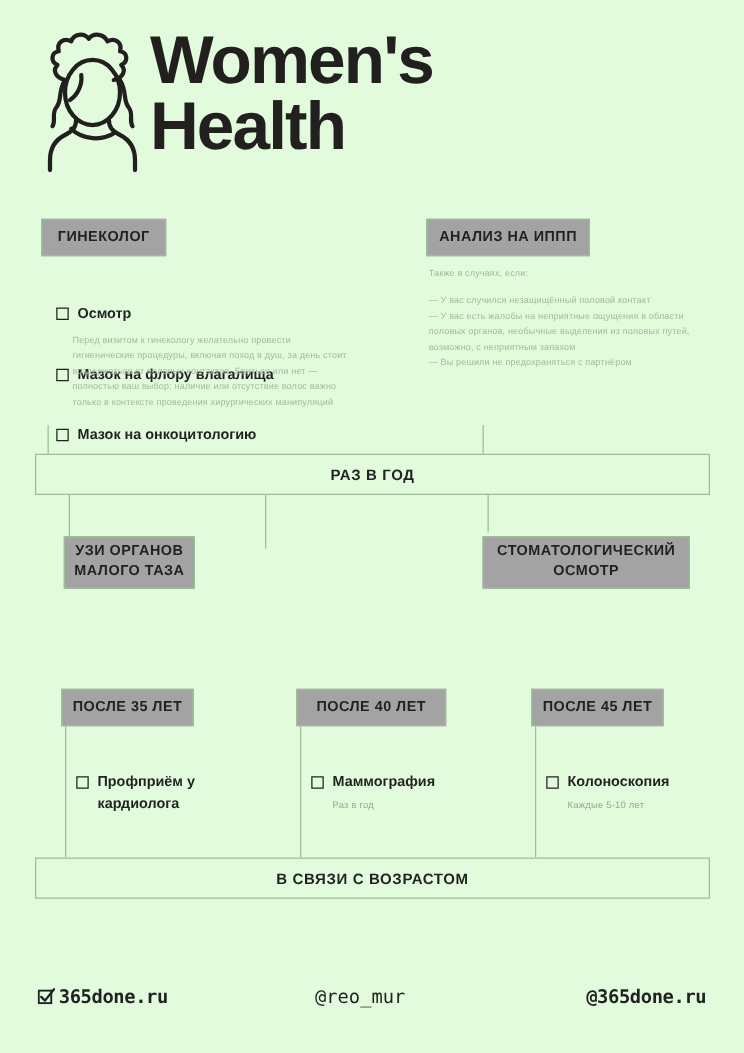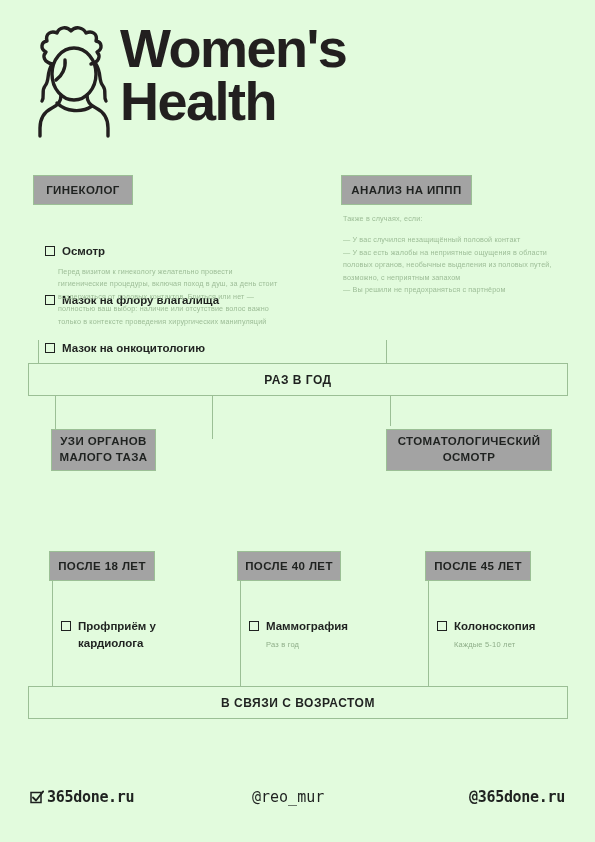--- a/index.html
+++ b/index.html
@@ -244,33 +244,33 @@
   <div class="tagbox" style="left:51px; top:429px; width:105px; height:42px; line-height:1.35;">
     <span>УЗИ ОРГАНОВ МАЛОГО ТАЗА</span>
   </div>
 
 
   <div class="tagbox" style="left:386px; top:429px; width:166px; height:42px; line-height:1.35;">
     <span>СТОМАТОЛОГИЧЕСКИЙ ОСМОТР</span>
   </div>
 
   <div class="tagbox" style="left:49px; top:551px; width:106px; height:30px;">
-    <span>ПОСЛЕ 18 ЛЕТ</span>
+    <span>ПОСЛЕ 35 ЛЕТ</span>
   </div>
   <div class="checklist" style="left:61px; top:586px; width:130px;">
     <div class="check-item">
       <span class="cbox"></span>
       <span>
         <span class="check-text">Профприём у кардиолога</span>
       </span>
     </div>
   </div>
   <div class="vline" style="left:52px; top:581px; height:113px;"></div>
 
-  <div class="tagbox" style="left:237px; top:551px; width:104px; height:30px;">
+  <div class="tagbox" style="left:237px; top:551px; width:120px; height:30px;">
     <span>ПОСЛЕ 40 ЛЕТ</span>
   </div>
   <div class="checklist" style="left:249px; top:586px; width:130px;">
     <div class="check-item">
       <span class="cbox"></span>
       <span>
         <span class="check-text">Маммография</span>
         <span class="check-sub">Раз в год</span>
       </span>
     </div>

